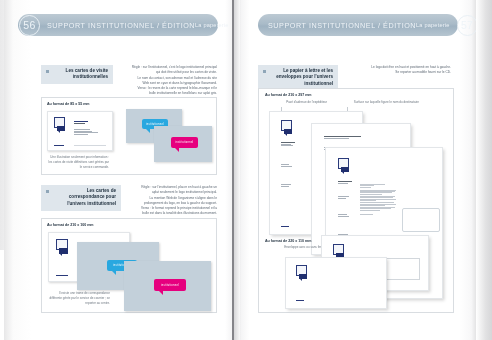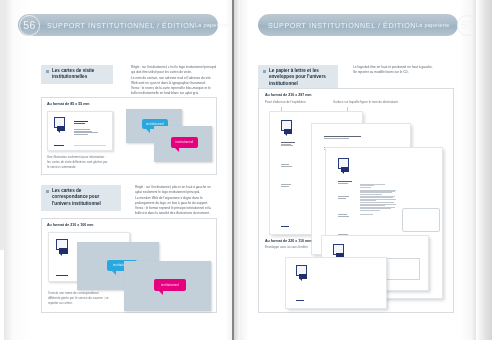--- a/index.html
+++ b/index.html
@@ -6,20 +6,21 @@
   html, body {
     width: 492px; height: 340px;
     font-family: "Liberation Sans", sans-serif;
     background: #ffffff;
     overflow: hidden;
   }
   .spread {
     position: relative;
     width: 492px; height: 250px;
     background: linear-gradient(90deg,#e9e9ea 0%,#f6f6f7 3%,#ffffff 8%,#ffffff 92%,#f2f2f3 97%,#e6e6e7 100%);
+    text-align: right;
   }
   .page {
     position: absolute; top: 0; height: 340px;
     background: #ffffff;
   }
   .page-left  { left: 4px;  width: 228px;
     background: linear-gradient(90deg,#e7e7e8 0%,#fbfbfb 4%,#ffffff 12%,#ffffff 97%,#f4f4f5 100%); }
   .page-right { left: 240px; width: 236px;
     background: linear-gradient(90deg,#f3f3f4 0%,#ffffff 4%,#ffffff 93%,#f7f7f8 98%,#e4e4e5 100%); }
   .gutter { position:absolute; left:232px; top:0; width:2px; height:340px;

